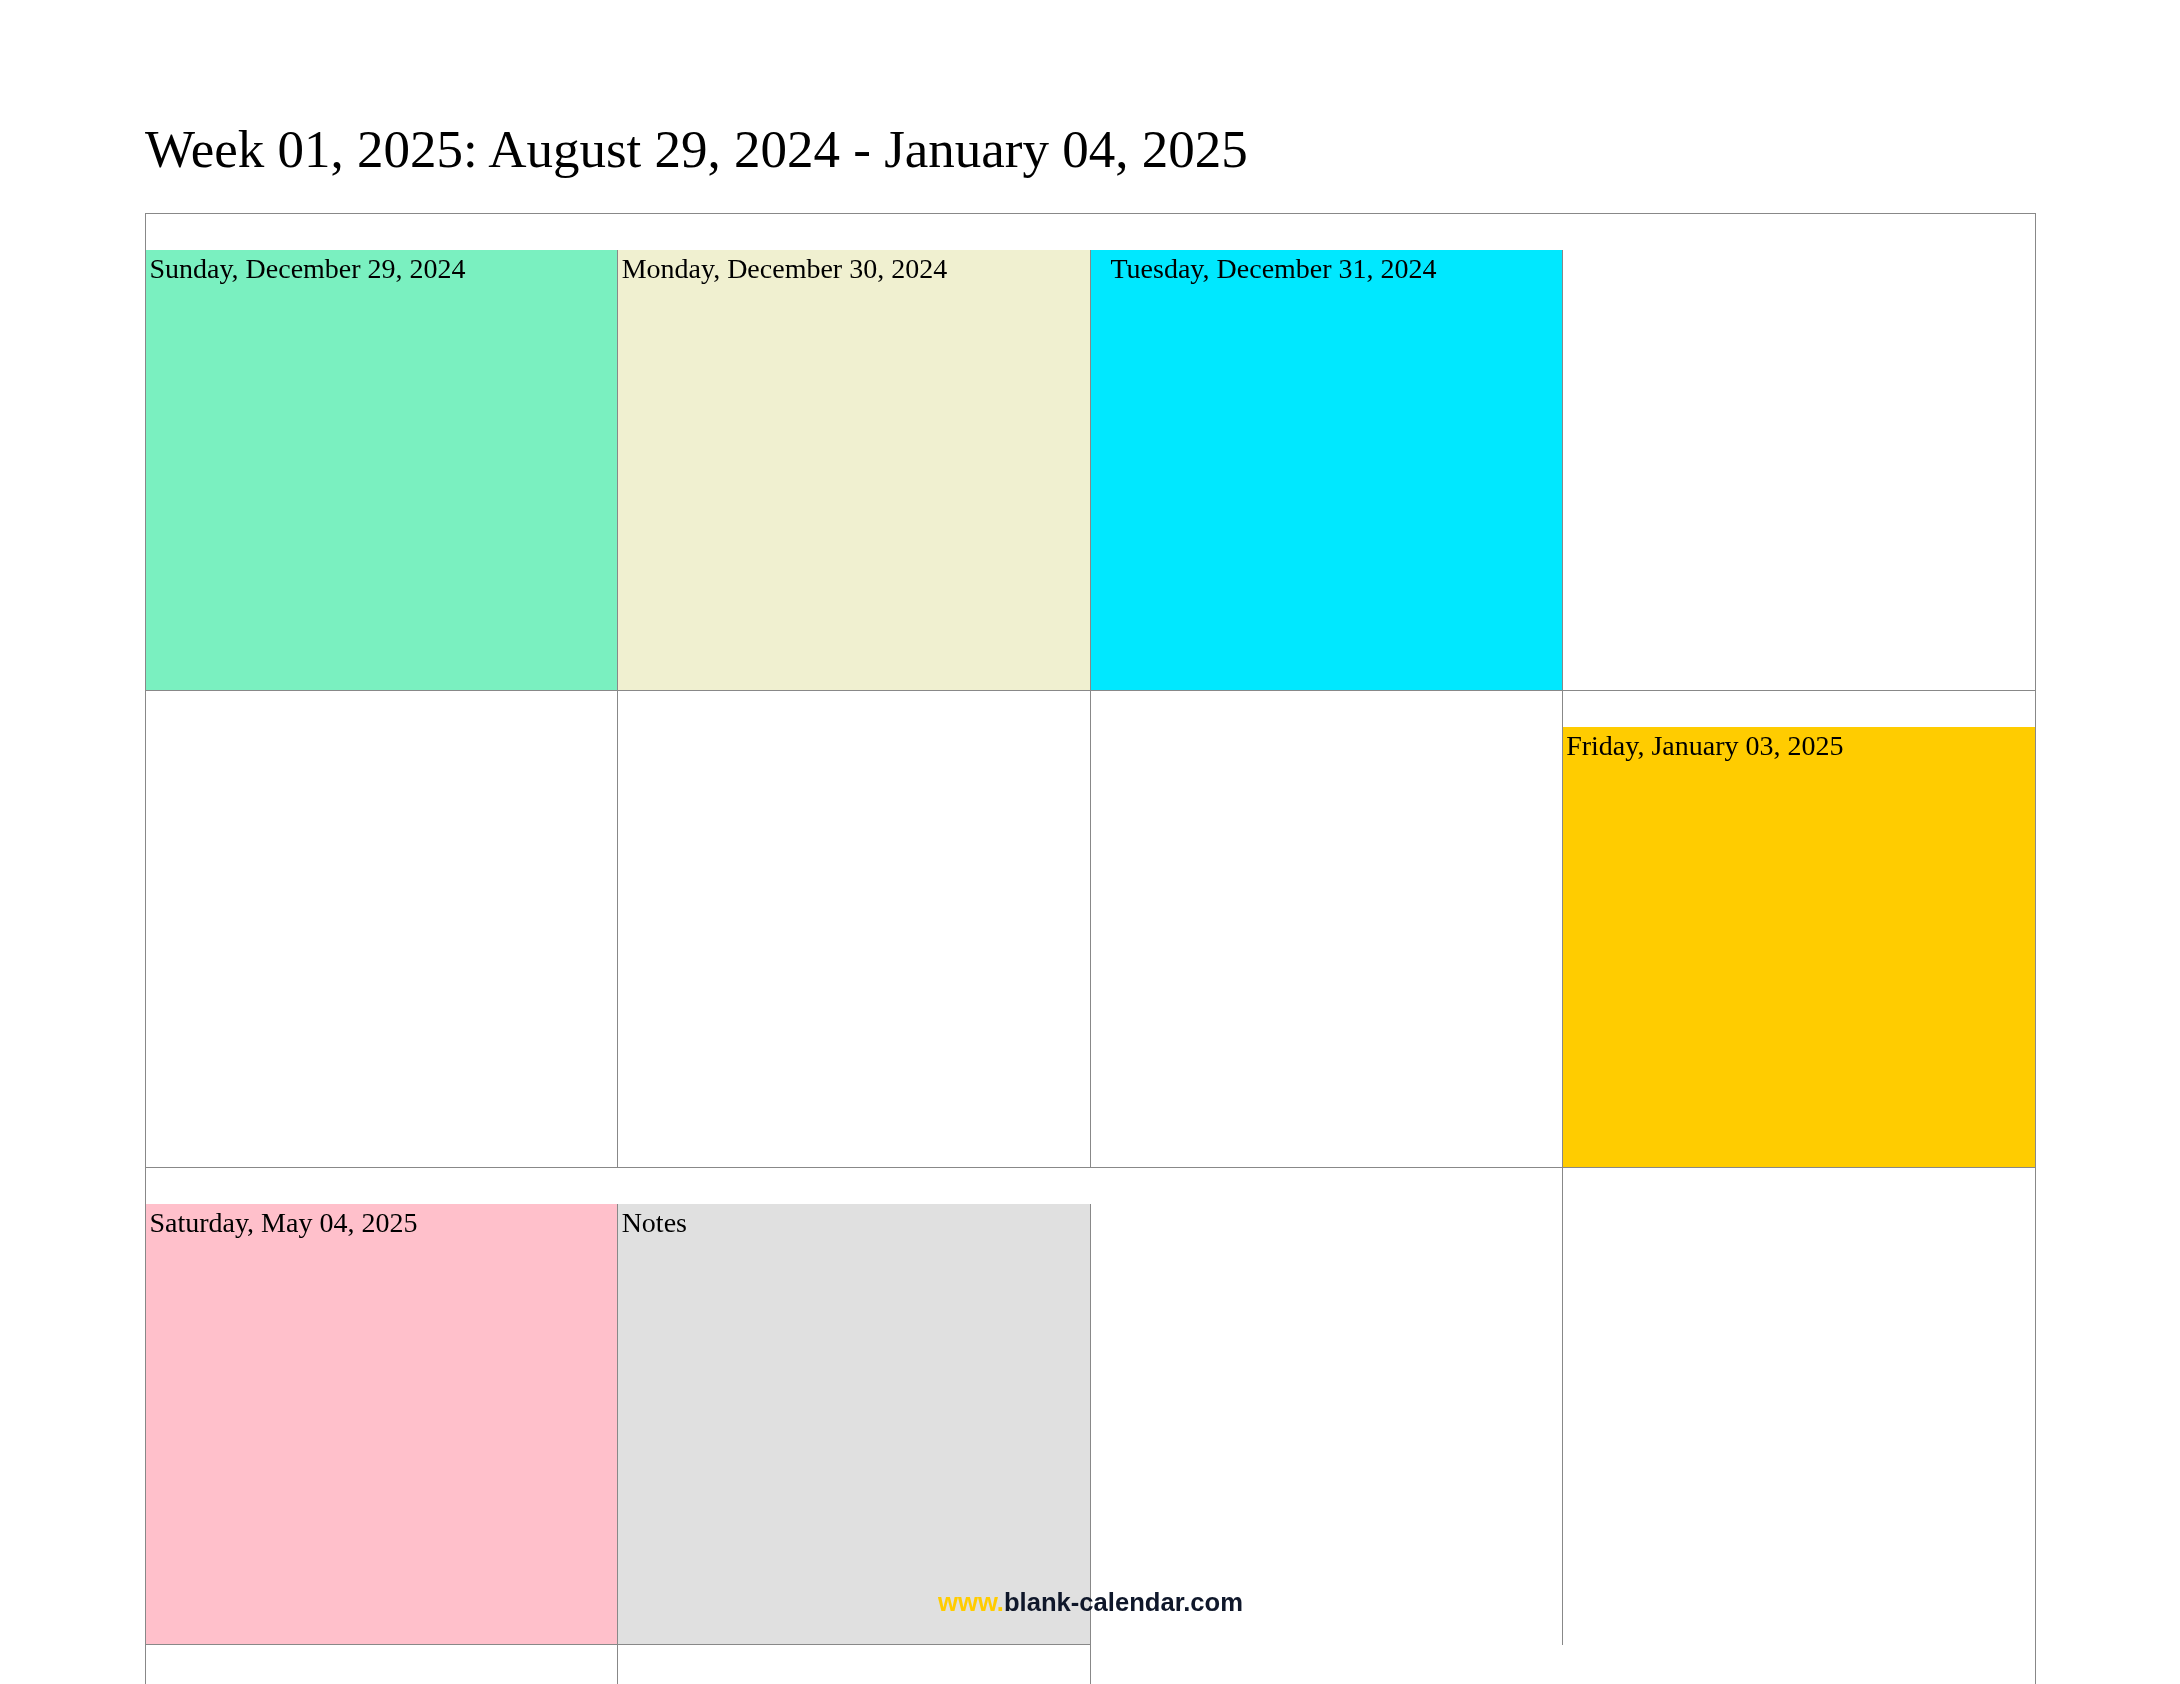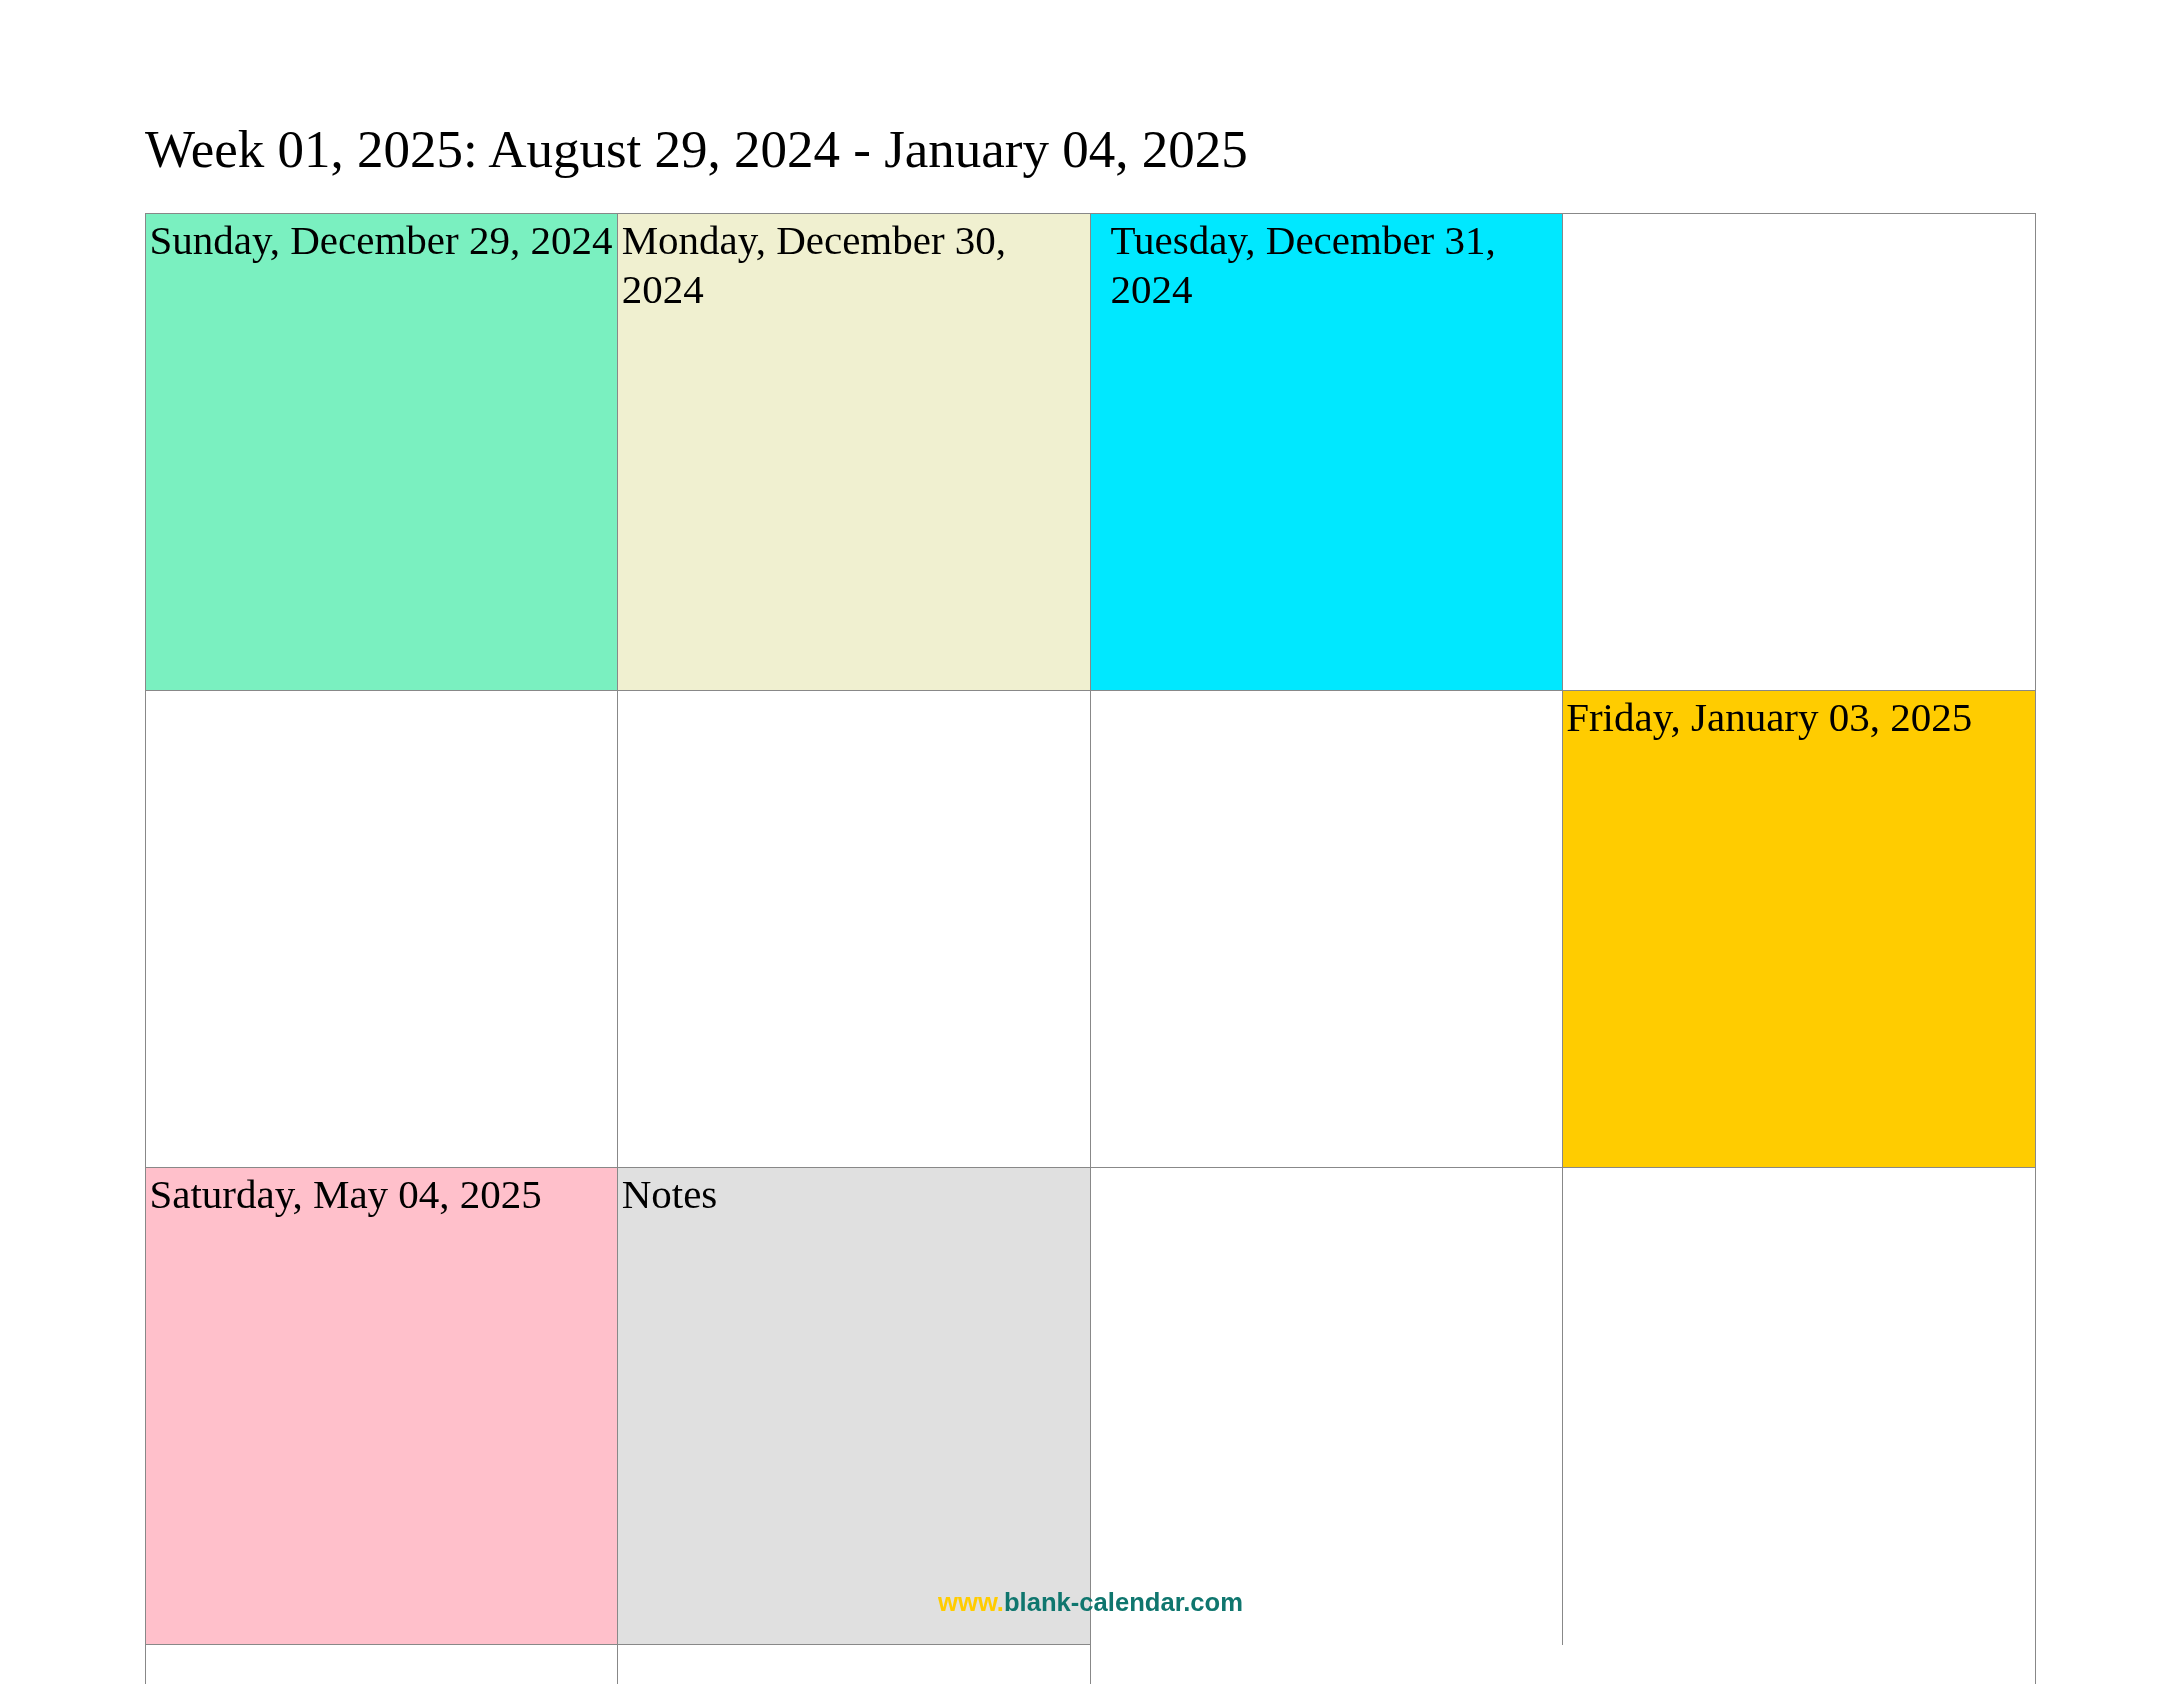--- a/index.html
+++ b/index.html
@@ -24,26 +24,27 @@
     margin-bottom: 34px;
   }
   .calendar-grid {
     display: grid;
     grid-template-columns: repeat(4, 1fr);
     grid-template-rows: auto 1fr auto 1fr;
     border: 0.9px solid #888;
     width: 100%;
   }
   .cell-header {
-    font-size: 41px;
+    font-size: 28px;
     padding: 1.7px 3.4px;
     border-right: 0.9px solid #888;
     border-bottom: 0.9px solid #888;
     color: #000;
     line-height: 1.2;
+    margin-top: 36px;
   }
   .cell-header:nth-child(4n) {
     border-right: none;
   }
   .cell-body {
     height: 477px;
     border-right: 0.9px solid #888;
     border-bottom: 0.9px solid #888;
     background: #fff;
   }
@@ -65,21 +66,21 @@
     position: absolute;
     bottom: 68px;
     left: 0;
     right: 0;
     text-align: center;
     font-family: Arial, Helvetica, sans-serif;
     font-size: 25.6px;
     font-weight: bold;
   }
   .footer-link .www { color: #ffcc00; }
-  .footer-link .domain { color: #0f766e; }
+  .footer-link .domain { color: #0f172a; }
 </style>
 </head>
 <body>
 
 <div class="page">
   <h1 class="title">Week 01, 2025: August 29, 2024 - January 04, 2025</h1>
 
   <div class="calendar-grid">
 
     <div class="cell-header hdr-sun">Sunday, December 29, 2024</div>

